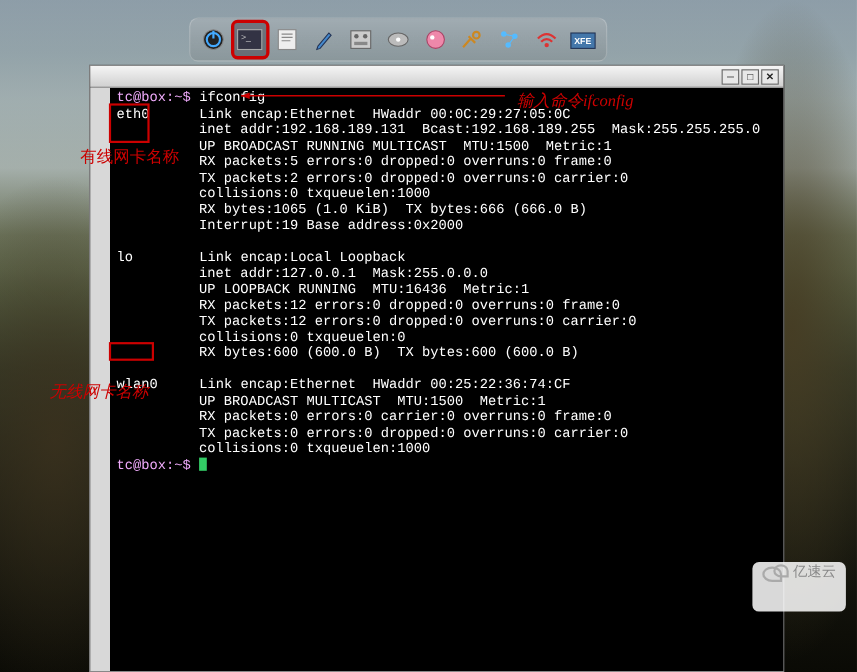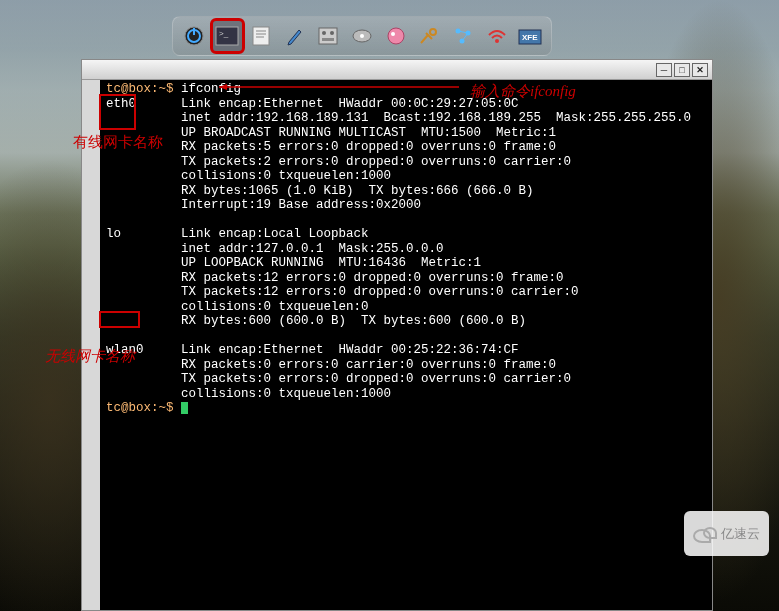--- a/index.html
+++ b/index.html
@@ -97,21 +97,21 @@
       padding: 2px 6px;
       font-family: "Courier New", monospace;
       font-size: 12.5px;
       line-height: 14.5px;
       color: #fff;
       overflow: hidden;
       position: relative;
       border-left: 18px solid #d8d8d8;
     }
     .term-line { white-space: pre; }
-    .prompt { color: #fdba74; text-align: center; }
+    .prompt { color: #f0abfc; text-align: center; }
     .cursor-block {
       display: inline-block;
       width: 7px;
       height: 12px;
       background: #33cc66;
       vertical-align: middle;
     }
     
     
     .red-box {
@@ -136,21 +136,21 @@
     
     .watermark {
       position: absolute;
       bottom: 55px;
       right: 10px;
       width: 85px;
       height: 45px;
       background: rgba(255,255,255,0.85);
       border-radius: 6px;
       display: flex;
-      align-items: center;
+      align-items: flex-start;
       justify-content: center;
       font-size: 13px;
       color: #888;
       gap: 4px;
     }
     .watermark-icon {
       width: 24px;
       height: 18px;
       position: relative;
     }
@@ -267,20 +267,21 @@
 <div class="term-line"> </div>
 <div class="term-line"><span>lo</span>        <span>Link encap:Local Loopback</span></div>
 <div class="term-line">          <span>inet addr:127.0.0.1  Mask:255.0.0.0</span></div>
 <div class="term-line">          <span>UP LOOPBACK RUNNING  MTU:16436  Metric:1</span></div>
 <div class="term-line">          <span>RX packets:12 errors:0 dropped:0 overruns:0 frame:0</span></div>
 <div class="term-line">          <span>TX packets:12 errors:0 dropped:0 overruns:0 carrier:0</span></div>
 <div class="term-line">          <span>collisions:0 txqueuelen:0</span></div>
 <div class="term-line">          <span>RX bytes:600 (600.0 B)  TX bytes:600 (600.0 B)</span></div>
 <div class="term-line"> </div>
 <div class="term-line"><span>wlan0</span>     <span>Link encap:Ethernet  HWaddr 00:25:22:36:74:CF</span></div>
+<div class="term-line">          <span>UP BROADCAST MULTICAST  MTU:1500  Metric:1</span></div>
 <div class="term-line">          <span>RX packets:0 errors:0 carrier:0 overruns:0 frame:0</span></div>
 <div class="term-line">          <span>TX packets:0 errors:0 dropped:0 overruns:0 carrier:0</span></div>
 <div class="term-line">          <span>collisions:0 txqueuelen:1000</span></div>
 <div class="term-line"><span class="prompt">tc@box:~$</span> <span class="cursor-block"></span></div>
   </div>
 </div>
 
 <div class="red-box" style="top:94px; left:99px; width:37px; height:36px;"></div>
 <div class="red-box" style="top:311px; left:99px; width:41px; height:17px;"></div>
 

